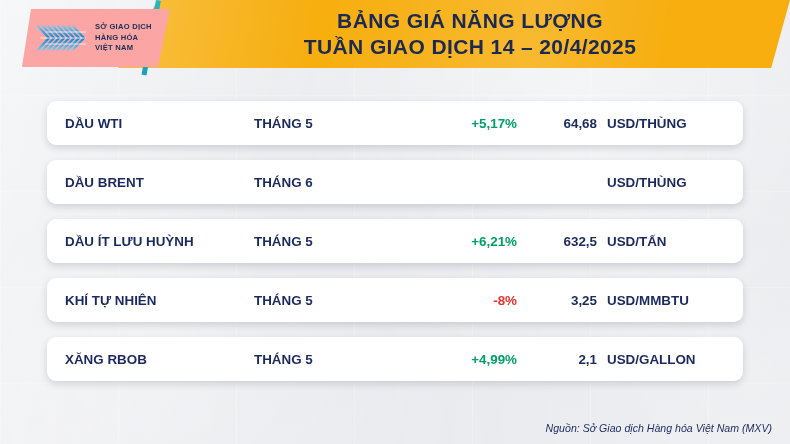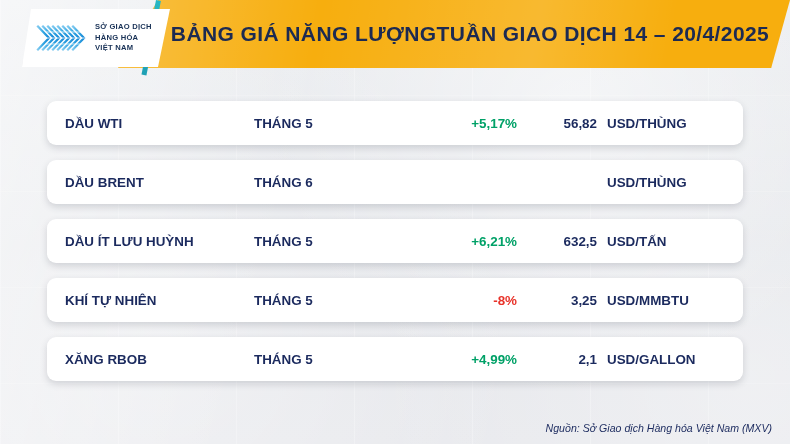--- a/index.html
+++ b/index.html
@@ -46,38 +46,38 @@
                rgba(255,255,255,.14) 62%, rgba(255,255,255,0) 82%);
     pointer-events:none;
   }
   #header-teal-stripe{
     position:absolute; left:156px; top:0px; width:5px; height:76px;
     background:linear-gradient(180deg,#27b7c4,#1ea0b4);
     transform:rotate(11deg); transform-origin:top left;
   }
   #logo-card{
     position:absolute; left:22px; top:9px; width:148px; height:58px;
-    background:#ffffff;
+    background:#fca5a5;
     clip-path:polygon(9px 0, 148px 0, 136px 58px, 0 58px);
     box-shadow:2px 3px 6px rgba(0,0,0,.18);
     display:flex; align-items:center;
   }
   #logo-mark{ margin-left:14px; width:52px; height:30px; flex:0 0 auto; }
   #logo-text{
     margin-left:7px;
     color:#173055;
     font-size:7.6px;
     font-weight:bold;
     line-height:1.42;
     letter-spacing:.25px;
     white-space:nowrap;
   }
   #title-wrap{
     position:absolute; left:170px; top:0; width:600px; height:68px;
-    display:flex; flex-direction:row; align-items:center; justify-content:center;
+    display:flex; flex-direction:column; align-items:center; justify-content:center;
     text-align:center;
   }
   #title-wrap .tl{
     color:#1c2a52; font-weight:bold; font-size:21px; line-height:1.22;
     letter-spacing:.4px; white-space:nowrap;
   }
 
   
   #rows{ position:absolute; left:0; top:101px; width:790px; }
   .row{
@@ -161,21 +161,21 @@
     <div class="tl">TUẦN GIAO DỊCH 14 – 20/4/2025</div>
   </div>
 
 </div>
 
 <div id="rows">
     <div class="row">
       <div class="c-name">DẦU WTI</div>
       <div class="c-month">THÁNG 5</div>
       <div class="c-change up">+5,17%</div>
-      <div class="c-price">56,82</div>
+      <div class="c-price">64,68</div>
       <div class="c-unit">USD/THÙNG</div>
     </div>
     <div class="row">
       <div class="c-name">DẦU BRENT</div>
       <div class="c-month">THÁNG 6</div>
       <div class="c-unit">USD/THÙNG</div>
     </div>
     <div class="row">
       <div class="c-name">DẦU ÍT LƯU HUỲNH</div>
       <div class="c-month">THÁNG 5</div>

